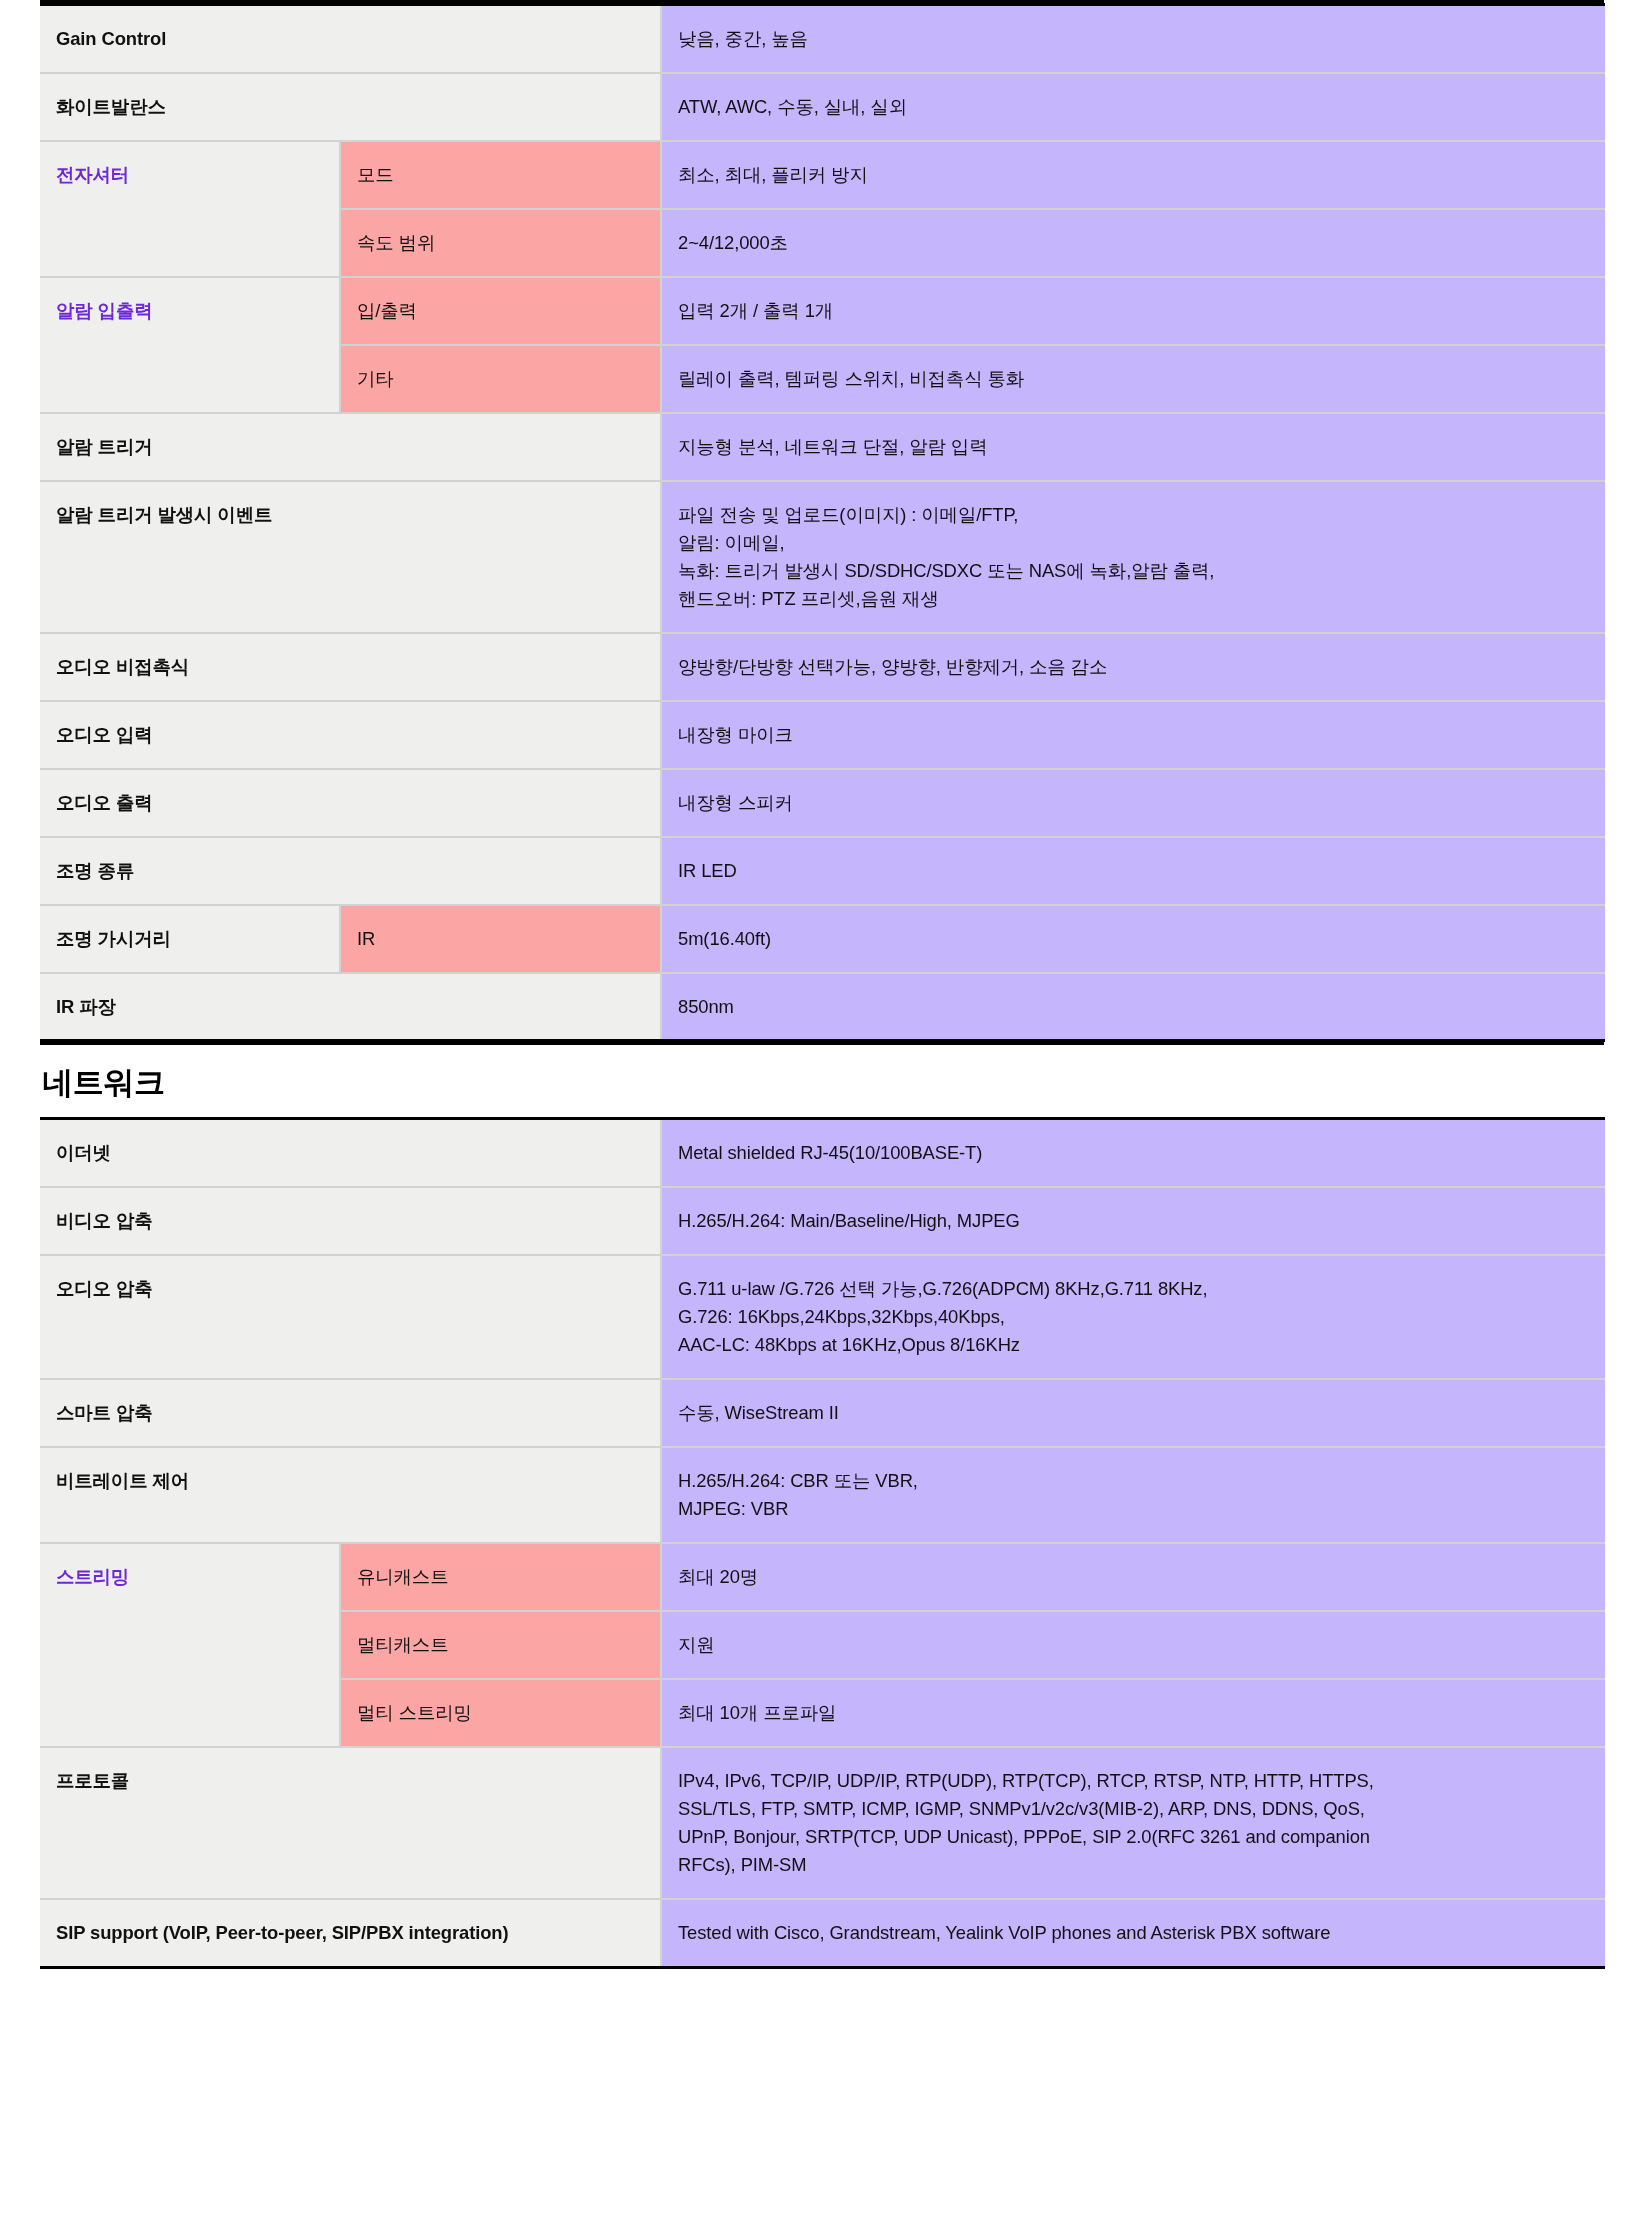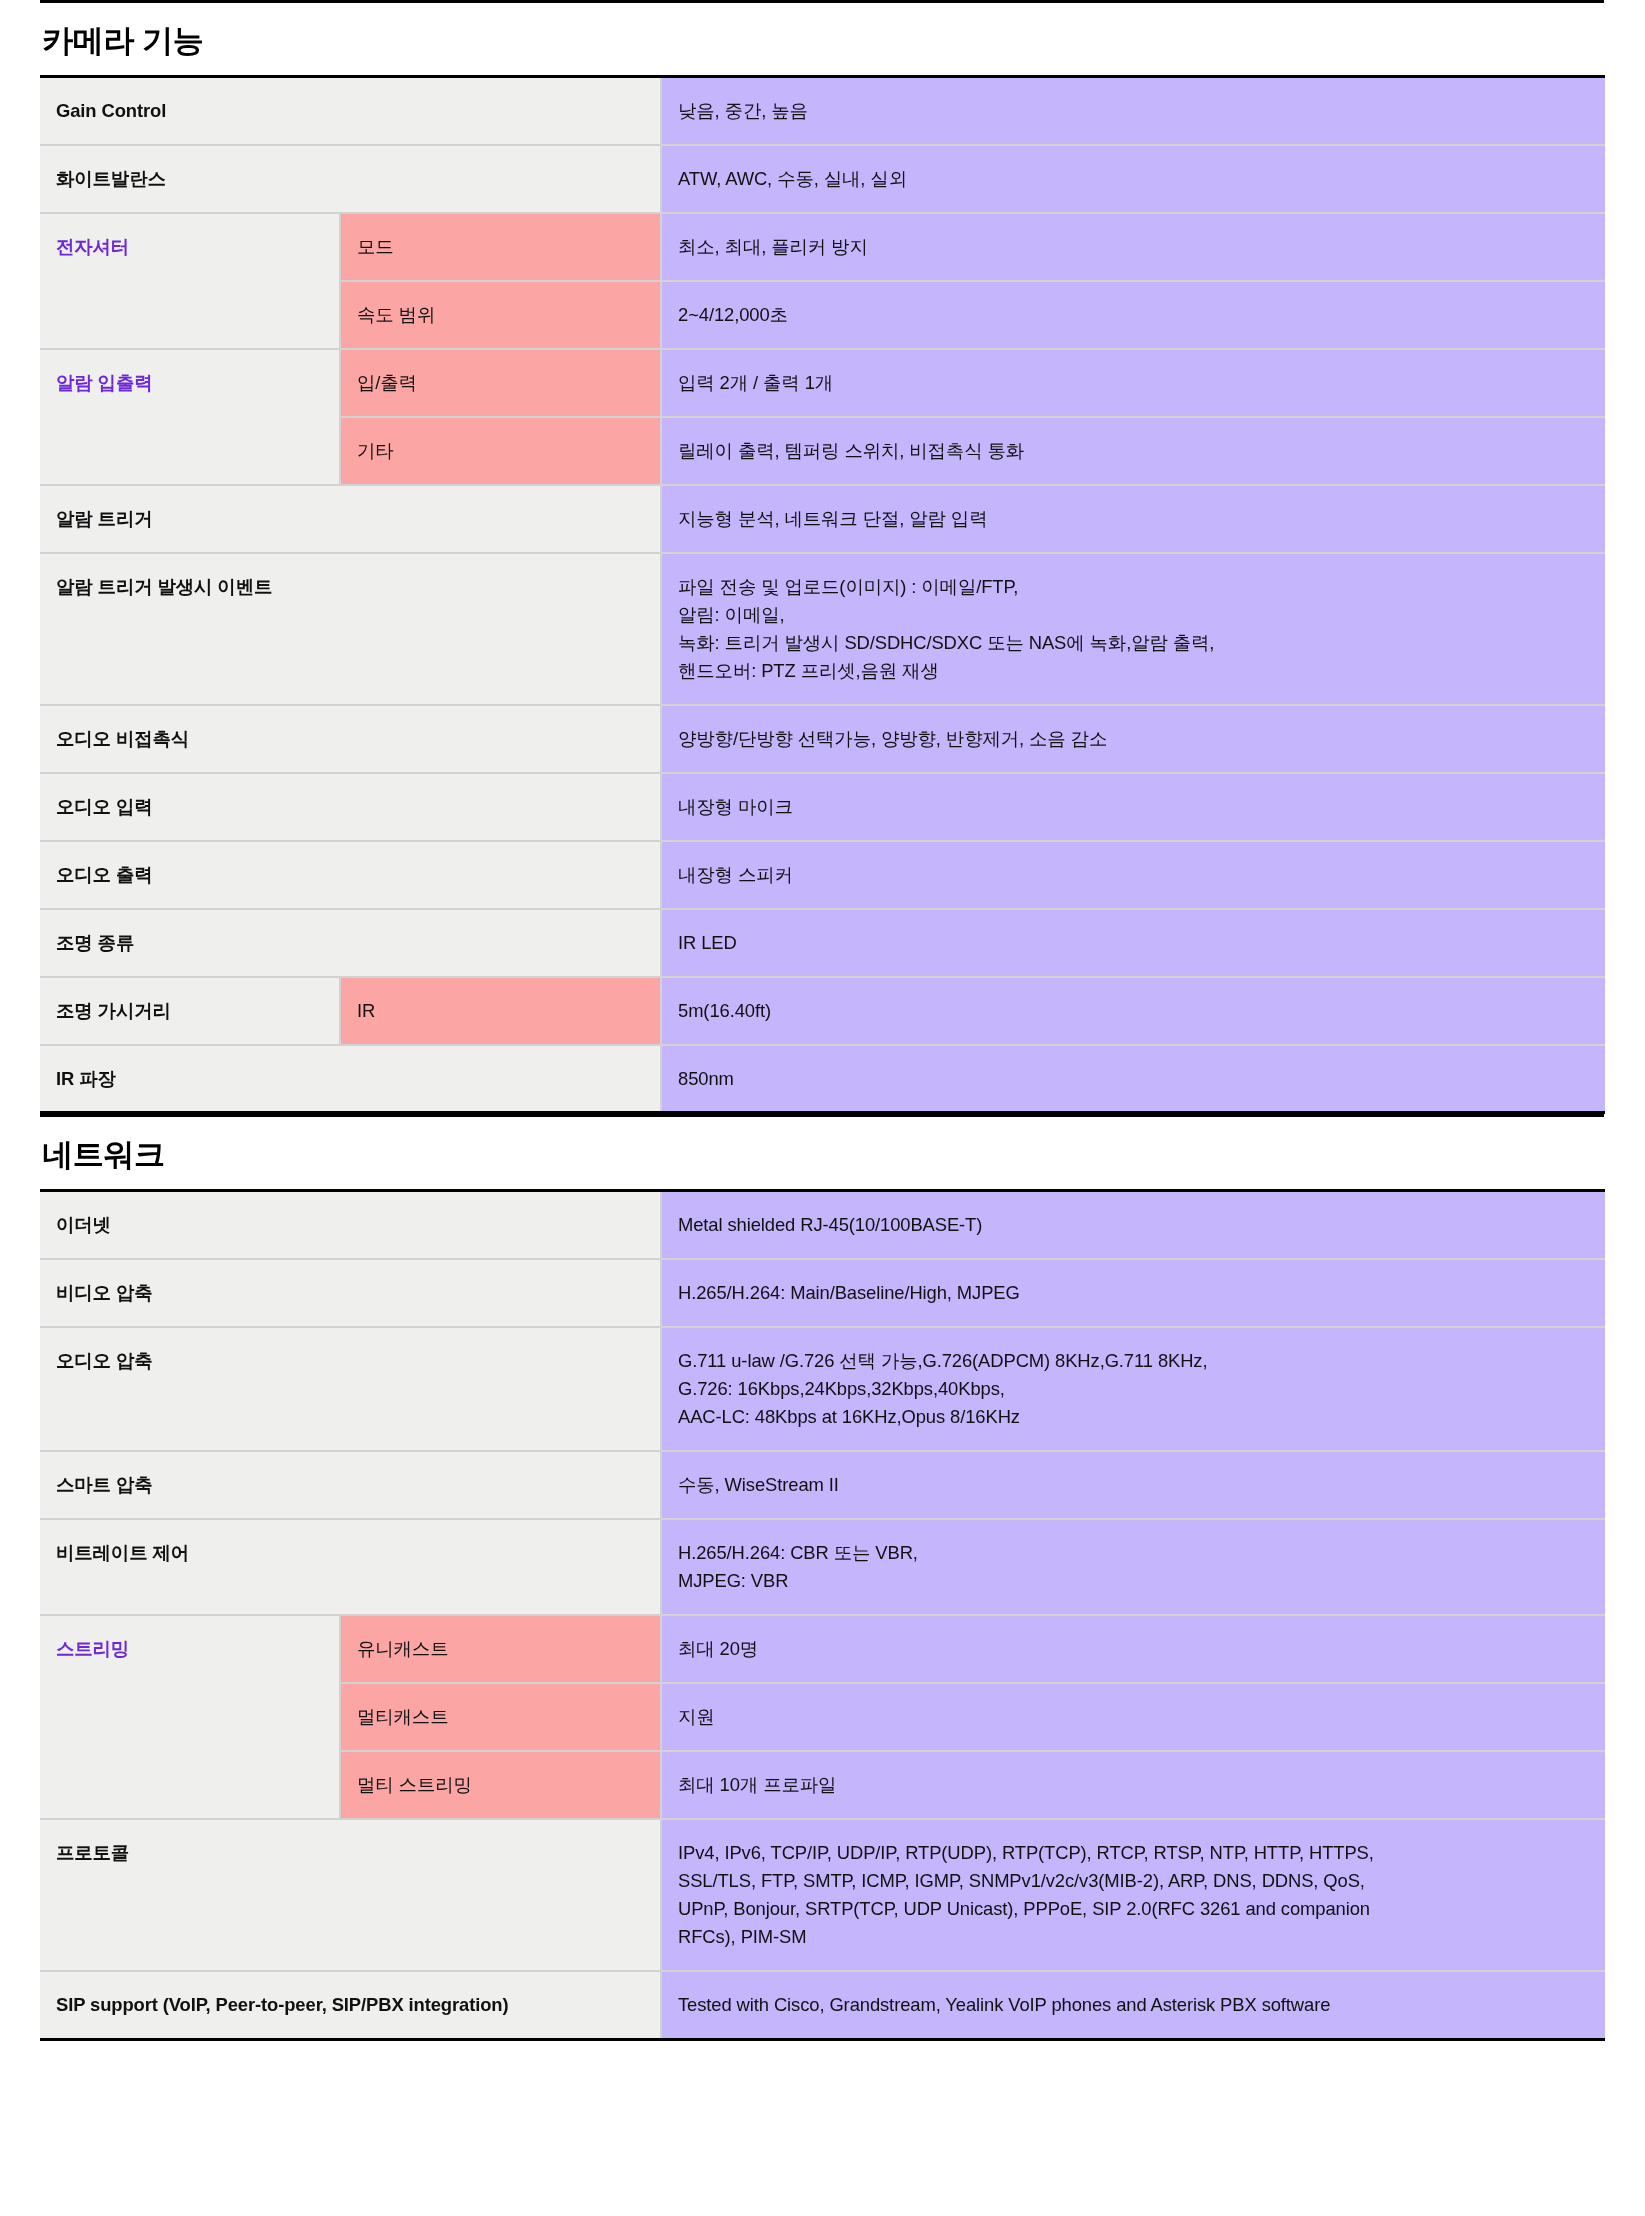--- a/index.html
+++ b/index.html
@@ -89,21 +89,20 @@
     border-bottom: 2.2px solid #d2d2d2;
   }
 </style>
 </head>
 <body>
 
 <div class="page">
   <div id="sections-root">
       <div class="section">
         <div class="section-rule-top"></div>
-        <div class="section-title">카메라 기능</div>
         <table class="spec">
           <colgroup>
             <col class="c-label">
             <col class="c-sub">
             <col class="c-value">
           </colgroup>
           <tbody>
             <tr>
               <td class="label" colspan="2">Gain Control</td>
               <td class="value">낮음, 중간, 높음</td>

